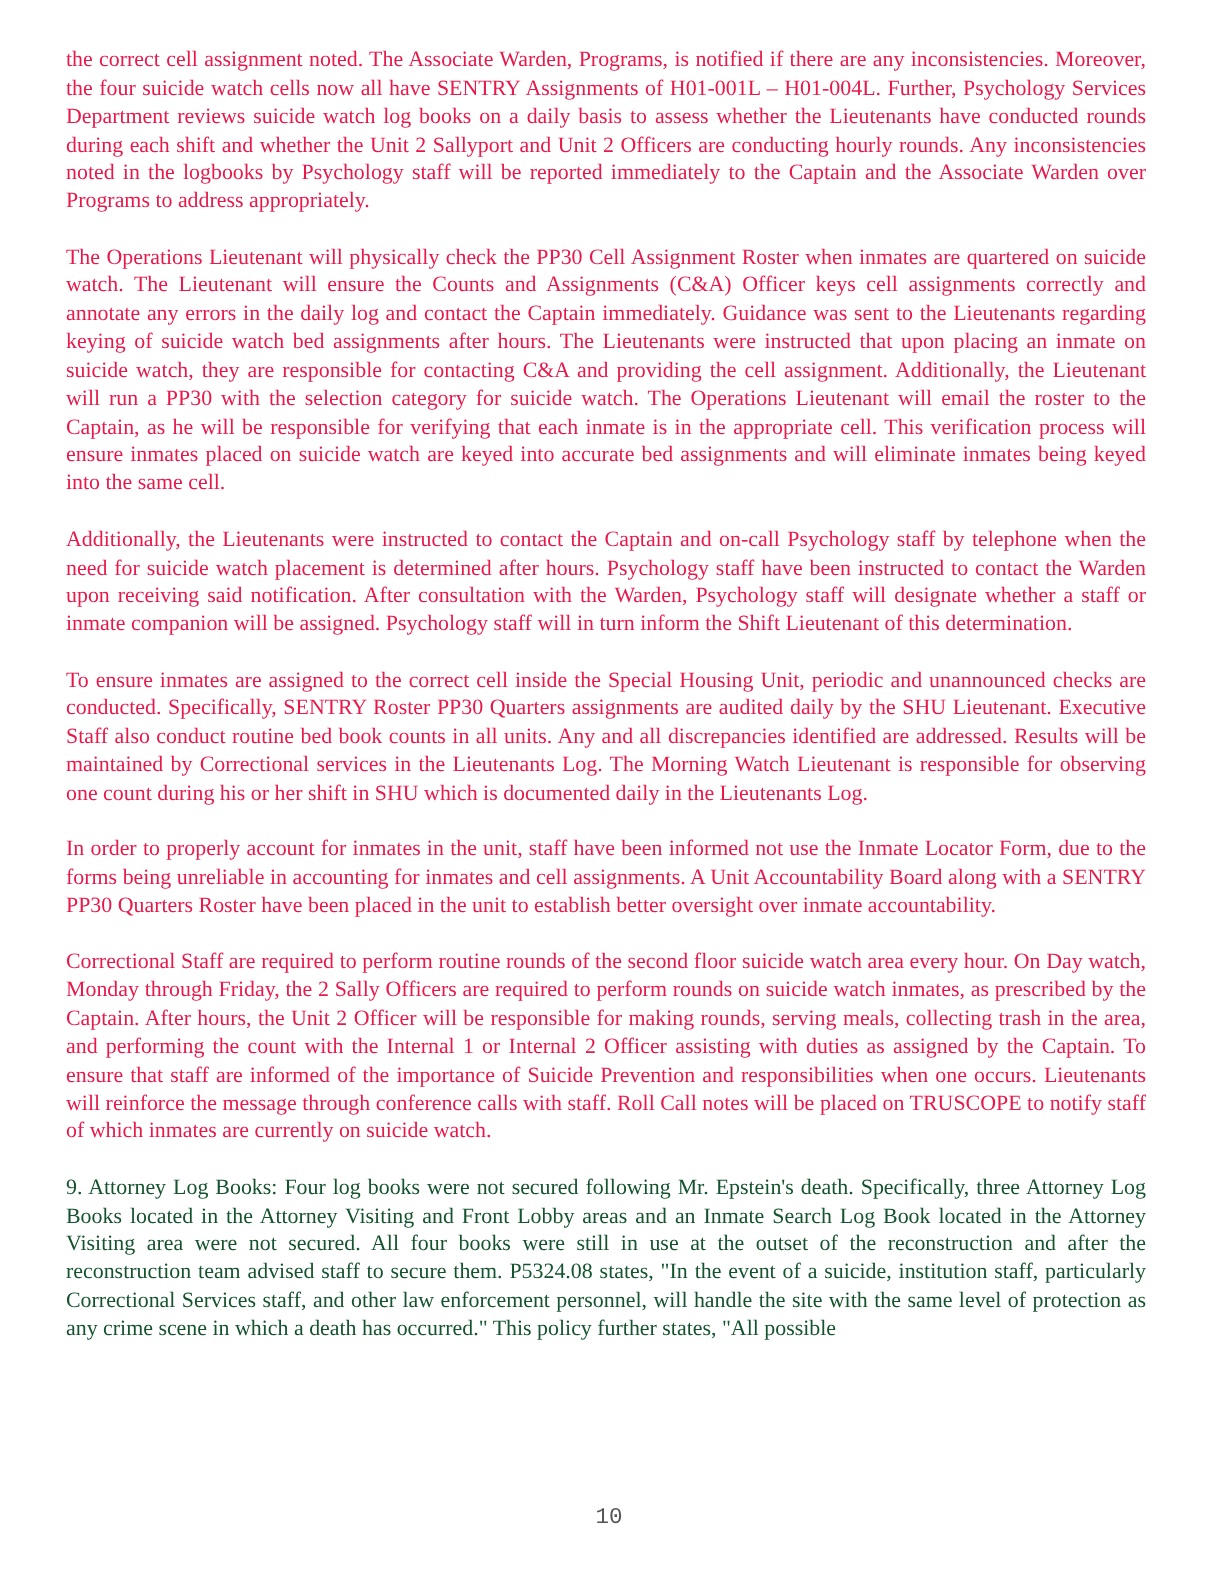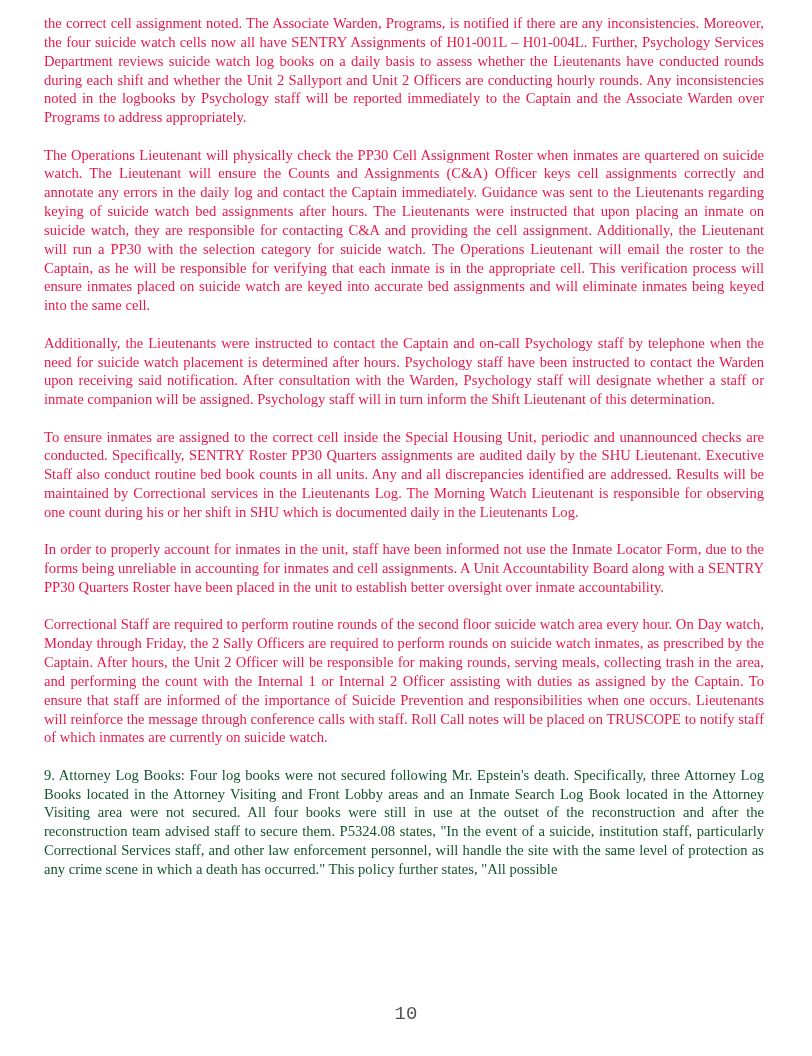--- a/index.html
+++ b/index.html
@@ -9,21 +9,21 @@
     }
     body {
       width: 812px;
       height: 1056px;
       position: relative;
       overflow: hidden;
     }
     .page {
       position: absolute;
       left: 44px;
-      top: 14px;
+      top: 31px;
       width: 720px;
       font-family: "Liberation Serif", serif;
       font-size: 14.6px;
       line-height: 18.85px;
       text-align: justify;
     }
     .para {
       margin: 0 0 18.5px 0;
     }
     .para.red {
@@ -32,21 +32,21 @@
     .para.black {
       color: #14532d;
     }
     .page-number {
       position: absolute;
       top: 1003px;
       left: 0;
       width: 812px;
       text-align: center;
       font-family: "Liberation Mono", monospace;
-      font-size: 19px;
+      font-size: 15px;
       color: #555555;
     }
   </style>
 </head>
 <body>
 
 <div class="page">
   <p class="para red">the correct cell assignment noted.  The Associate Warden, Programs, is notified if there are any inconsistencies. Moreover, the four suicide watch cells now all have SENTRY Assignments of H01-001L – H01-004L.  Further, Psychology Services Department reviews suicide watch log books on a daily basis to assess whether the Lieutenants have conducted rounds during each shift and whether the Unit 2 Sallyport and Unit 2 Officers are conducting hourly rounds.  Any inconsistencies noted in the logbooks by Psychology staff will be reported immediately to the Captain and the Associate Warden over Programs to address appropriately.</p>
   <p class="para red">The Operations Lieutenant will physically check the PP30 Cell Assignment Roster when inmates are quartered on suicide watch. The Lieutenant will ensure the Counts and Assignments (C&amp;A) Officer keys cell assignments correctly and annotate any errors in the daily log and contact the Captain immediately.  Guidance was sent to the Lieutenants regarding keying of suicide watch bed assignments after hours.  The Lieutenants were instructed that upon placing an inmate on suicide watch, they are responsible for contacting C&amp;A and providing the cell assignment.  Additionally, the Lieutenant will run a PP30 with the selection category for suicide watch.  The Operations Lieutenant will email the roster to the Captain, as he will be responsible for verifying that each inmate is in the appropriate cell.  This verification process will ensure inmates placed on suicide watch are keyed into accurate bed assignments and will eliminate inmates being keyed into the same cell.</p>
   <p class="para red">Additionally, the Lieutenants were instructed to contact the Captain and on-call Psychology staff by telephone when the need for suicide watch placement is determined after hours.  Psychology staff have been instructed to contact the Warden upon receiving said notification.  After consultation with the Warden, Psychology staff will designate whether a staff or inmate companion will be assigned.  Psychology staff will in turn inform the Shift Lieutenant of this determination.</p>

